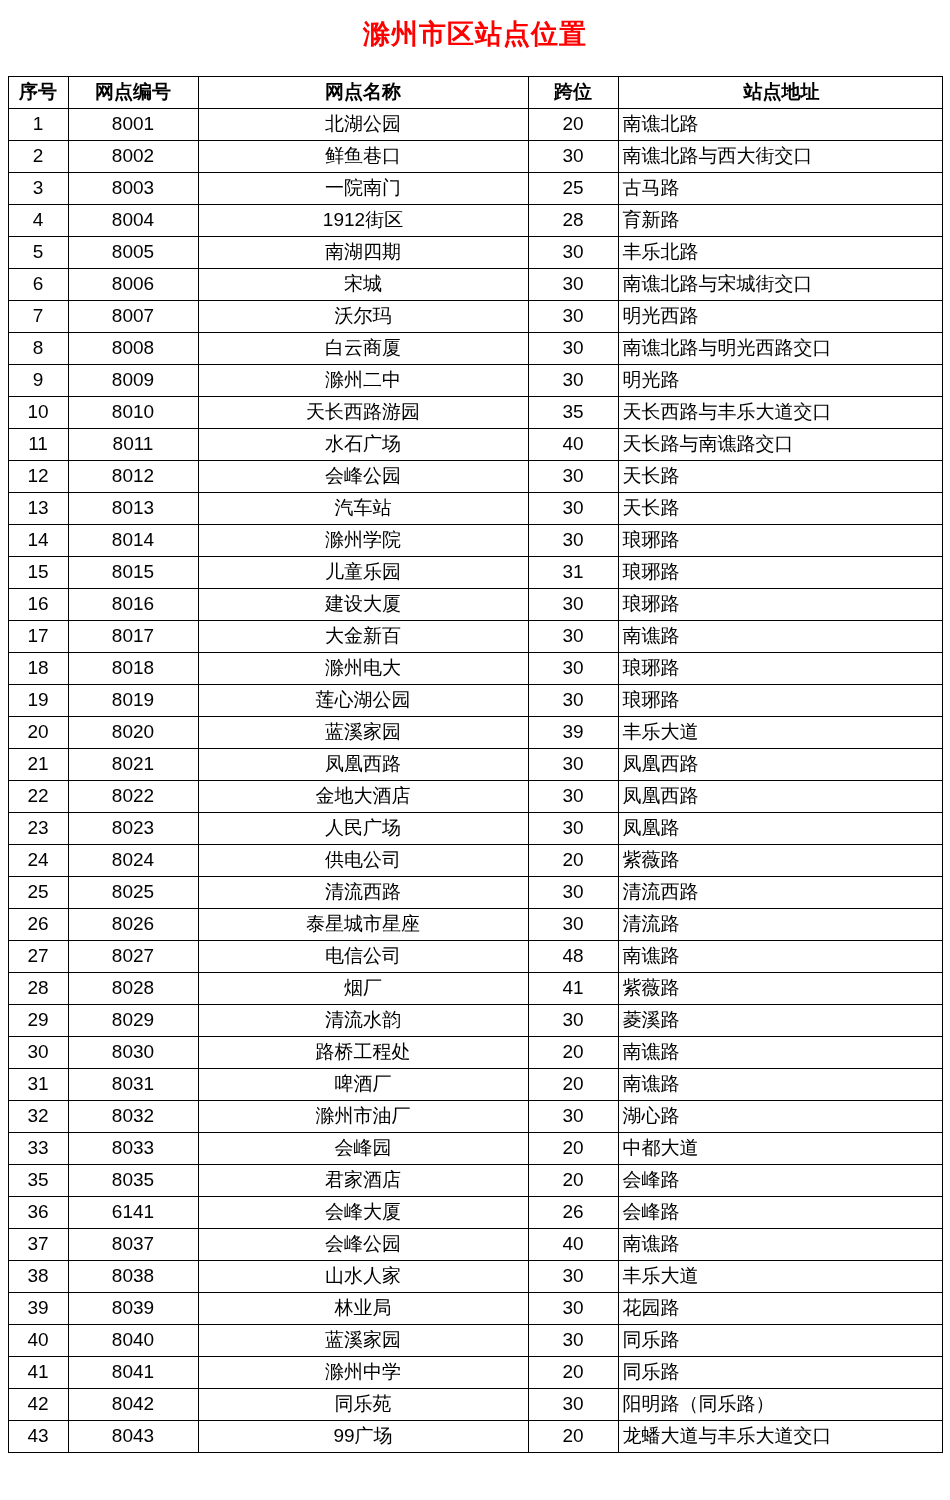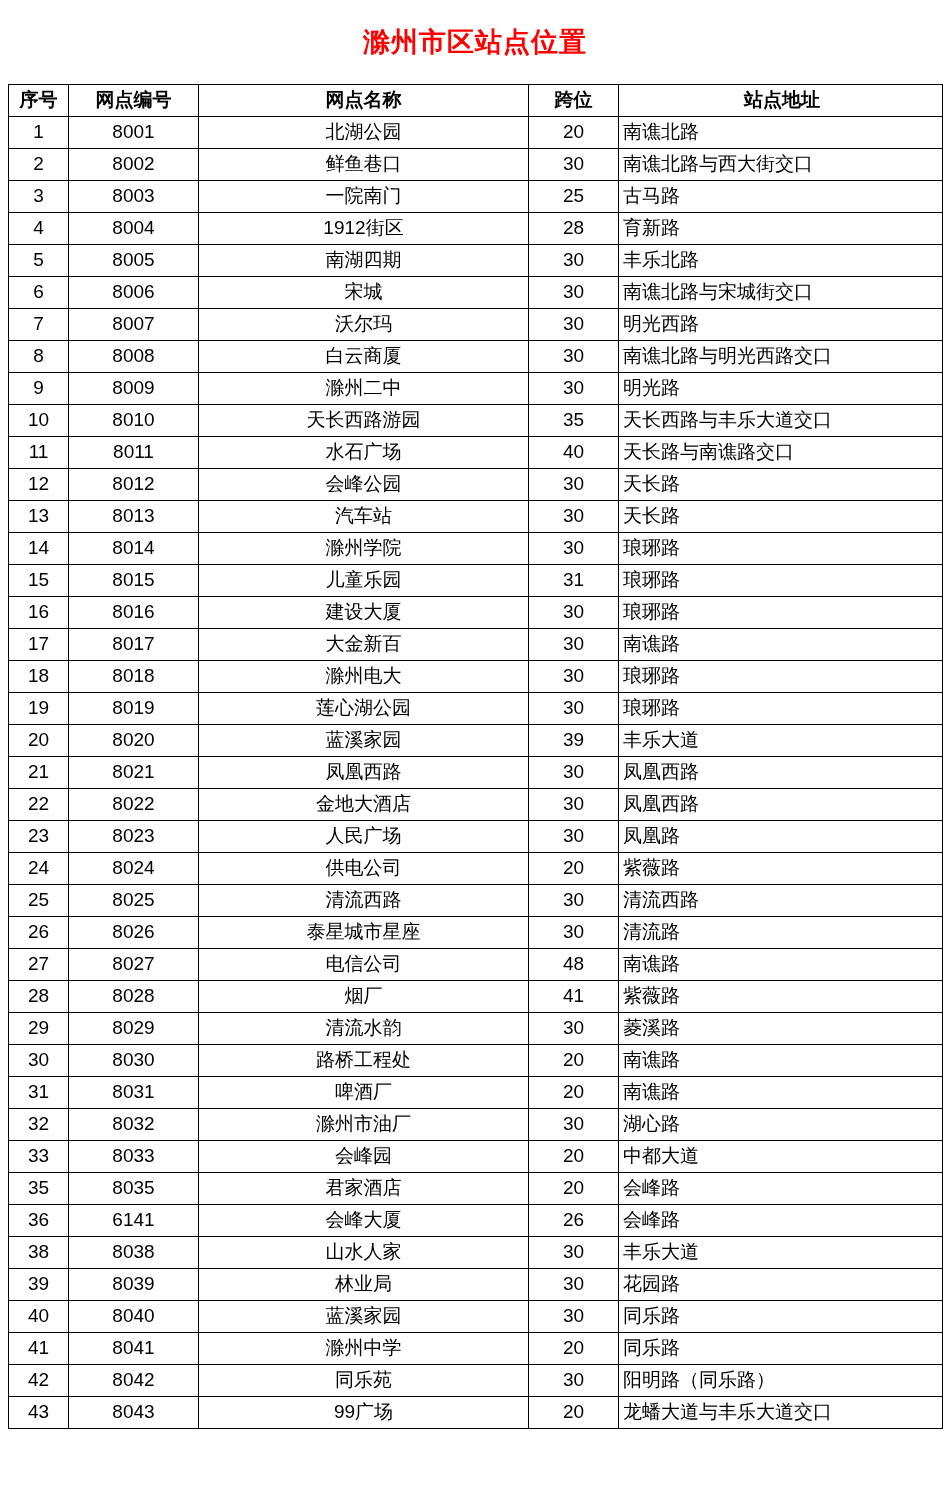--- a/index.html
+++ b/index.html
@@ -8,21 +8,21 @@
     background: #ffffff;
   }
   body {
     width: 950px;
     font-family: "Liberation Sans", "DejaVu Sans", sans-serif;
     color: #000000;
   }
   .page {
     width: 950px;
     box-sizing: border-box;
-    padding: 8px;
+    padding: 0;
   }
   .title {
     text-align: center;
     color: #ff0000;
     font-size: 27px;
     font-weight: bold;
     letter-spacing: 1px;
     padding: 20px 0 14px 0;
     line-height: 1.1;
   }
@@ -317,20 +317,27 @@
           <td class="addr">会峰路</td>
         </tr>
         <tr>
           <td class="col-idx">36</td>
           <td class="col-code">6141</td>
           <td class="col-name">会峰大厦</td>
           <td class="col-slots">26</td>
           <td class="addr">会峰路</td>
         </tr>
         <tr>
+          <td class="col-idx">37</td>
+          <td class="col-code">8037</td>
+          <td class="col-name">会峰公园</td>
+          <td class="col-slots">40</td>
+          <td class="addr">南谯路</td>
+        </tr>
+        <tr>
           <td class="col-idx">38</td>
           <td class="col-code">8038</td>
           <td class="col-name">山水人家</td>
           <td class="col-slots">30</td>
           <td class="addr">丰乐大道</td>
         </tr>
         <tr>
           <td class="col-idx">39</td>
           <td class="col-code">8039</td>
           <td class="col-name">林业局</td>

